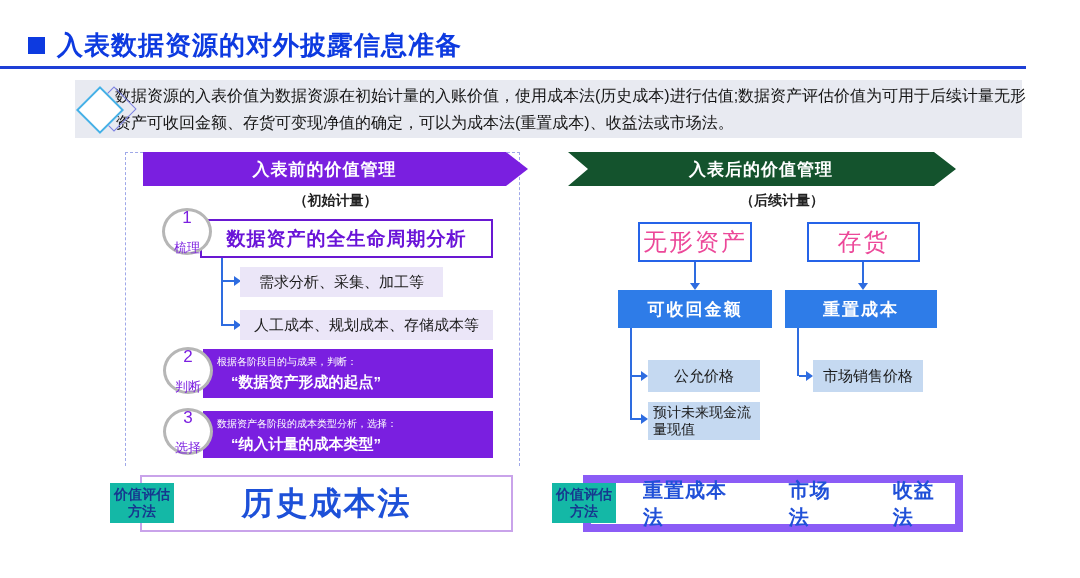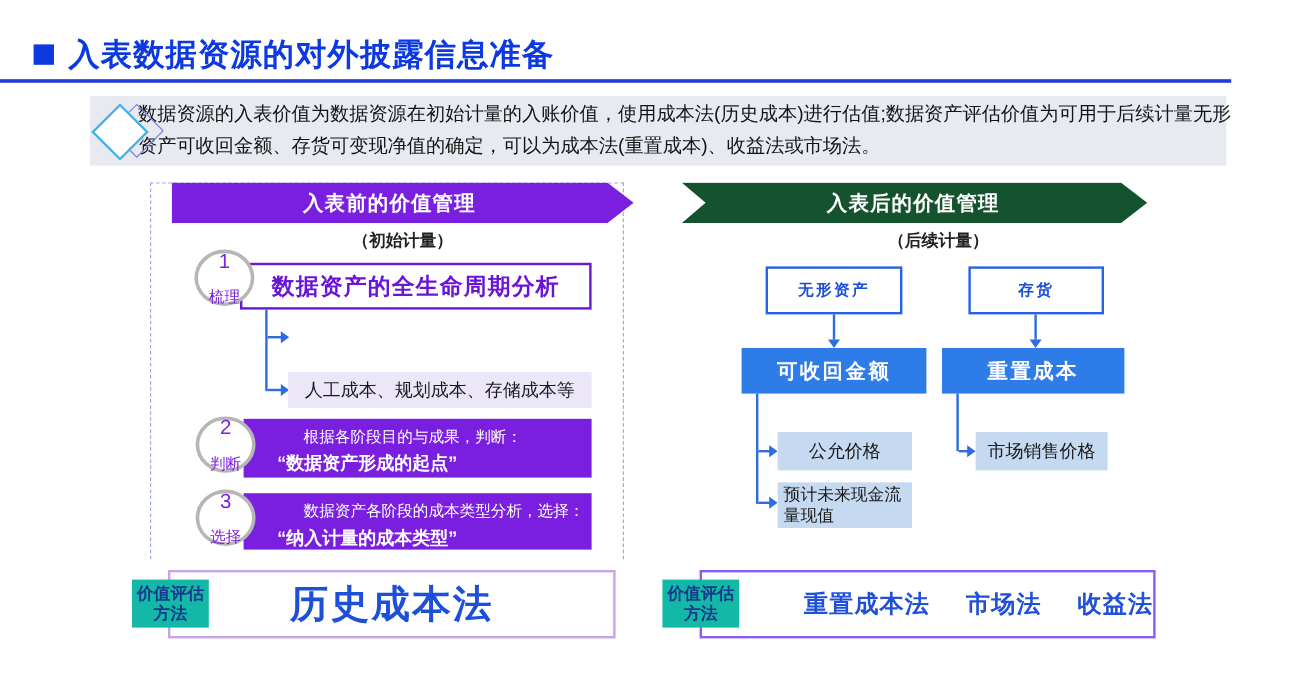--- a/index.html
+++ b/index.html
@@ -43,36 +43,36 @@
   .vline { position:absolute; width:2px; background:#2e6ce0; }
   .hline { position:absolute; height:2px; background:#2e6ce0; }
   .arr-r { position:absolute; width:0; height:0; border-top:5px solid transparent; border-bottom:5px solid transparent; border-left:7px solid #2e6ce0; }
   .arr-d { position:absolute; width:0; height:0; border-left:5px solid transparent; border-right:5px solid transparent; border-top:7px solid #2e6ce0; }
 
   .sub-box { position:absolute; background:#ebe6f8; display:flex; align-items:center; justify-content:center; font-size:15px; color:#1a1a1a; }
   .sub-1 { left:240px; top:267px; width:203px; height:30px; }
   .sub-2 { left:240px; top:310px; width:253px; height:30px; }
 
   .step-box { position:absolute; left:203px; width:290px; background:#7a1fe0; color:#fff; padding:6px 0 0 14px; z-index:1; }
-  .step-box .l1 { font-size:13px;margin-left:36px; }
+  .step-box .l1 { font-size:10px; }
   .step-box .l2 { font-size:15px; font-weight:bold; padding-left:14px; margin-top:4px; }
   .step-box-2 { top:349px; height:49px; }
   .step-box-3 { top:411px; height:47px; }
 
   .method-box { position:absolute; top:475px; height:57px; background:#fff; display:flex; align-items:center; }
   .method-left { left:140px; width:373px; border:2px solid #c9a3ea; justify-content:center; }
   .method-left .val { font-size:32px; font-weight:bold; color:#1d50d8; letter-spacing:2px; }
-  .method-right { left:583px; width:380px; border:2px solid #8b5cf6; justify-content:flex-end; padding-left:52px; gap:30px; }
+  .method-right { left:583px; width:380px; border:8px solid #8b5cf6; justify-content:center; padding-left:52px; gap:42px; }
   .method-right .val { font-size:20px; font-weight:bold; color:#2050d8; letter-spacing:1px; }
   .method-label { position:absolute; top:483px; width:64px; background:#14b8a6; z-index:2; text-align:center; font-size:14px; font-weight:bold; color:#16388f; line-height:17px; padding:3px 0; }
   .method-label-left { left:110px; }
   .method-label-right { left:552px; }
 
   
-  .asset-box { position:absolute; top:222px; height:40px; border:2px solid #2563e8; background:#fff; display:flex; align-items:center; justify-content:center; font-size:13px; font-weight:bold; color:#1d4ed8; letter-spacing:2px; }
+  .asset-box { position:absolute; top:222px; height:40px; border:2px solid #2563e8; background:#fff; display:flex; align-items:center; justify-content:center; font-size:24px; font-weight:normal; color:#ec4899; letter-spacing:2px; }
   .asset-1 { left:638px; width:114px; }
   .asset-2 { left:807px; width:113px; }
 
   .measure-box { position:absolute; top:290px; height:38px; background:#2e7ce8; display:flex; align-items:center; justify-content:center; font-size:17px; font-weight:bold; color:#fff; letter-spacing:2px; }
   .measure-1 { left:618px; width:154px; }
   .measure-2 { left:785px; width:152px; }
 
   .detail-box { position:absolute; background:#c5d9f1; color:#1a1a1a; }
   .detail-1 { left:648px; top:360px; width:112px; height:32px; display:flex; align-items:center; justify-content:center; font-size:15px; }
   .detail-2 { left:648px; top:402px; width:112px; height:38px; font-size:14px; line-height:17px; padding:2px 0 0 5px; }
@@ -108,20 +108,21 @@
     <span class="num">1</span>
     <span class="lbl">梳理</span>
   </div>
 
   <div class="vline" style="left:221px; top:258px; height:68px;"></div>
   <div class="hline" style="left:223px; top:280px; width:12px;"></div>
   <div class="arr-r" style="left:234px; top:276px;"></div>
   <div class="hline" style="left:223px; top:324px; width:12px;"></div>
   <div class="arr-r" style="left:234px; top:320px;"></div>
 
+  <div class="sub-box sub-1">需求分析、采集、加工等</div>
   <div class="sub-box sub-2">人工成本、规划成本、存储成本等</div>
 
   <div class="step-box step-box-2">
     <div class="l1">根据各阶段目的与成果，判断：</div>
     <div class="l2">“数据资产形成的起点”</div>
   </div>
   <div class="step-circle circle-2">
     <span class="num">2</span>
     <span class="lbl">判断</span>
   </div>

